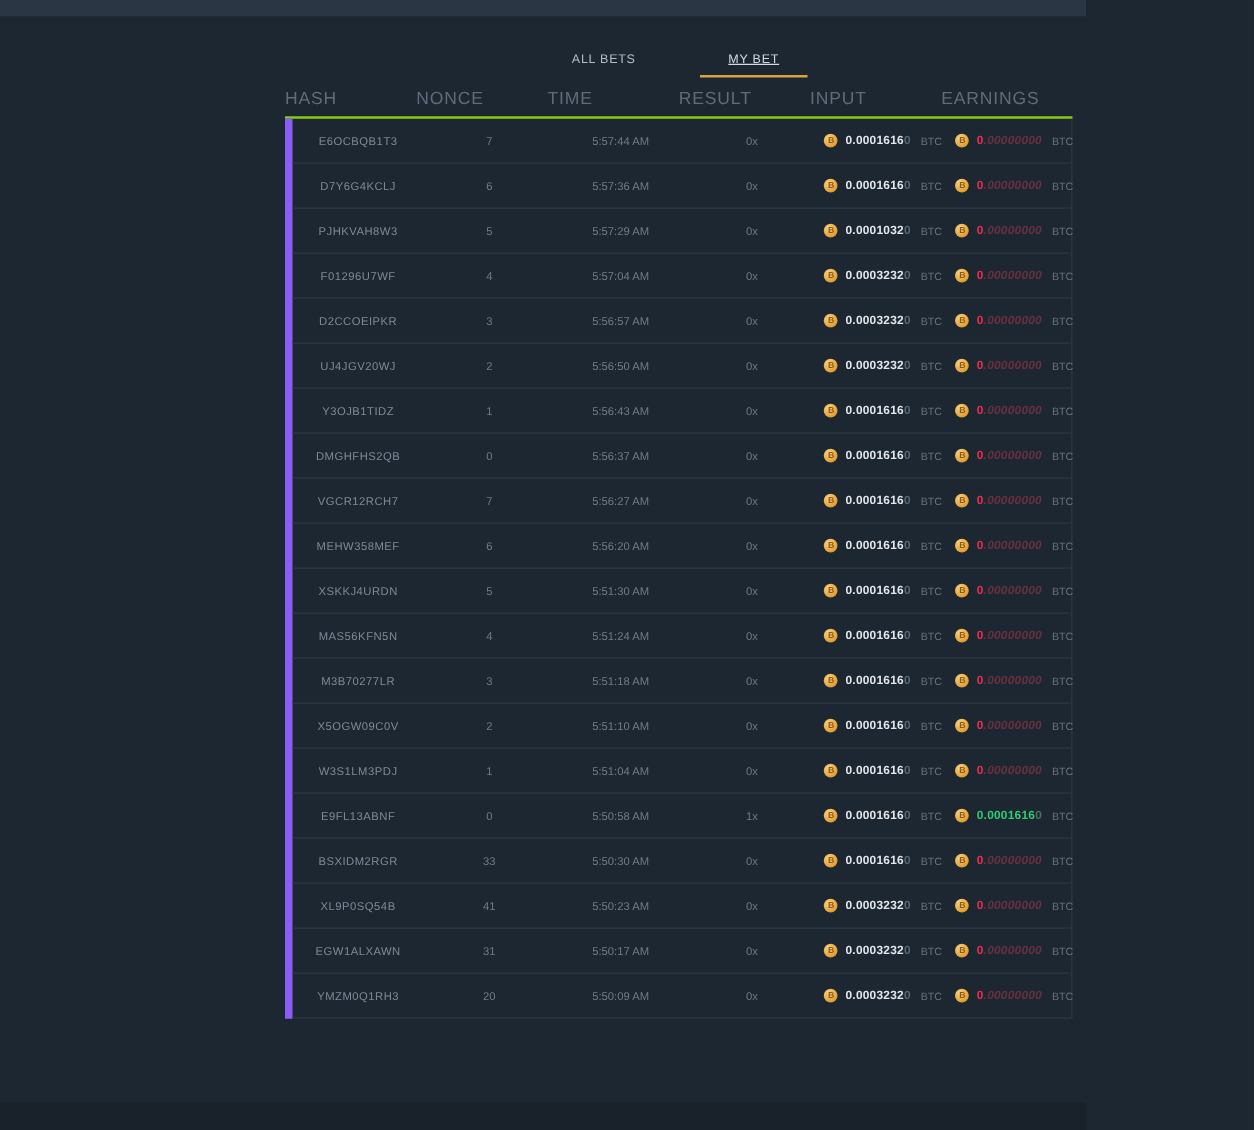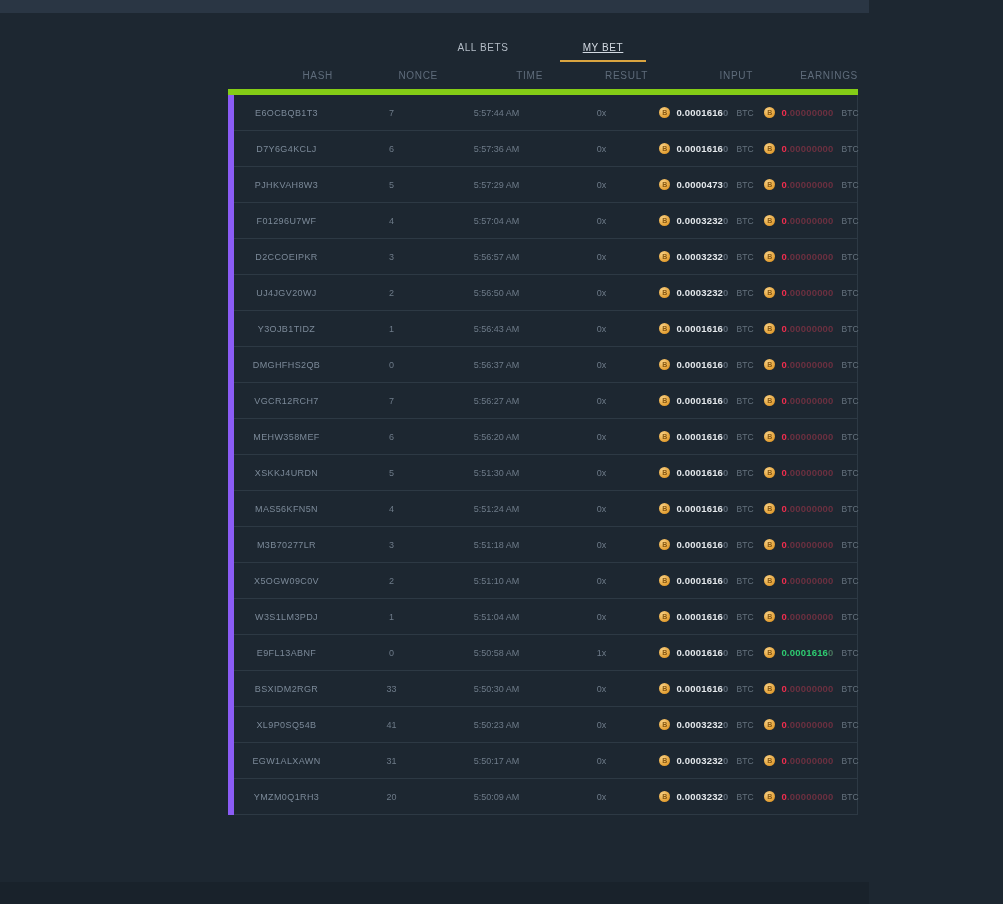--- a/index.html
+++ b/index.html
@@ -9,40 +9,40 @@
   .top-bar { position:absolute; top:0; left:0; width:100%; height:13px; background:#2a3644; }
   .bottom-bar { position:absolute; bottom:0; left:0; width:100%; height:22px; background:#19222b; }
   .content { position:absolute; left:228px; top:13px; width:630px; }
 
   .tabs { display:flex; justify-content:center; gap:34px; margin-top:20px; height:29px; }
   .tab { width:86px; text-align:center; font-size:10px; letter-spacing:0.6px; color:#b3bcc6;
          padding-top:9px; cursor:pointer; text-transform:uppercase; }
   .tab.active { color:#d3dae2; border-bottom:2px solid #d9a440;text-decoration:underline; }
 
   .thead { display:grid; grid-template-columns:repeat(6,105px); height:33px; align-items:center;
-           text-align:right; color:#5f6c7b; font-size:10px; letter-spacing:0.7px;
-           border-bottom:6px solid #84cc16; text-transform:uppercase; }
+           text-align:left; color:#5f6c7b; font-size:14px; letter-spacing:0.7px;
+           border-bottom:2px solid #84cc16; text-transform:uppercase; }
 
   .tbody { border-left:6px solid #8b5cf6; border-right:1px solid #2d3944; }
   .row { display:grid; grid-template-columns:repeat(6,105px); height:36px; align-items:center;
          text-align:center; border-bottom:1px solid #2d3944; font-size:9px; color:#6e7b89;
          cursor:pointer; }
   .cell-hash { color:#7c8a99; letter-spacing:0.4px; }
 
   .money { display:flex; align-items:flex-end; justify-content:center; gap:6px; white-space:nowrap; }
   .coin { width:11px; height:11px; border-radius:50%; flex:0 0 11px;
           background:radial-gradient(circle at 35% 30%, #f8d083, #e29d30 72%, #c8821f);
           display:inline-flex; align-items:center; justify-content:center;
           font-size:7px; line-height:1; color:#8a5a13; font-weight:bold; }
   .val { font-weight:700; font-size:9.5px; color:#e4e8ec; letter-spacing:0.2px; }
   .val .trail { color:#5a6674; }
   .cur { font-size:8.5px; color:#66737f; margin-left:2px; }
 
   .row.loss .earn .main { color:#ee2d4e; }
-  .row.loss .earn .trail { color:#6b3040; }
+  .row.loss .earn .trail { color:#6b3040;font-style:italic; }
   .row.win  .earn .main { color:#2ecc71; }
   .row.win  .earn .trail { color:#47735c; }
 </style>
 </head>
 <body>
 
 <div class="page">
   <div class="top-bar"></div>
 
   <div class="content">
@@ -94,21 +94,21 @@
       <span class="cur">BTC</span>
     </div>
   </div>
         <div class="row loss">
     <div class="cell-hash">PJHKVAH8W3</div>
     <div>5</div>
     <div>5:57:29 AM</div>
     <div>0x</div>
     <div class="money">
       <span class="coin">B</span>
-      <span class="val"><span class="main">0.0000473</span><span class="trail">0</span></span>
+      <span class="val"><span class="main">0.0001032</span><span class="trail">0</span></span>
       <span class="cur">BTC</span>
     </div>
     <div class="money earn">
       <span class="coin">B</span>
       <span class="val"><span class="main">0</span><span class="trail">.00000000</span></span>
       <span class="cur">BTC</span>
     </div>
   </div>
         <div class="row loss">
     <div class="cell-hash">F01296U7WF</div>

